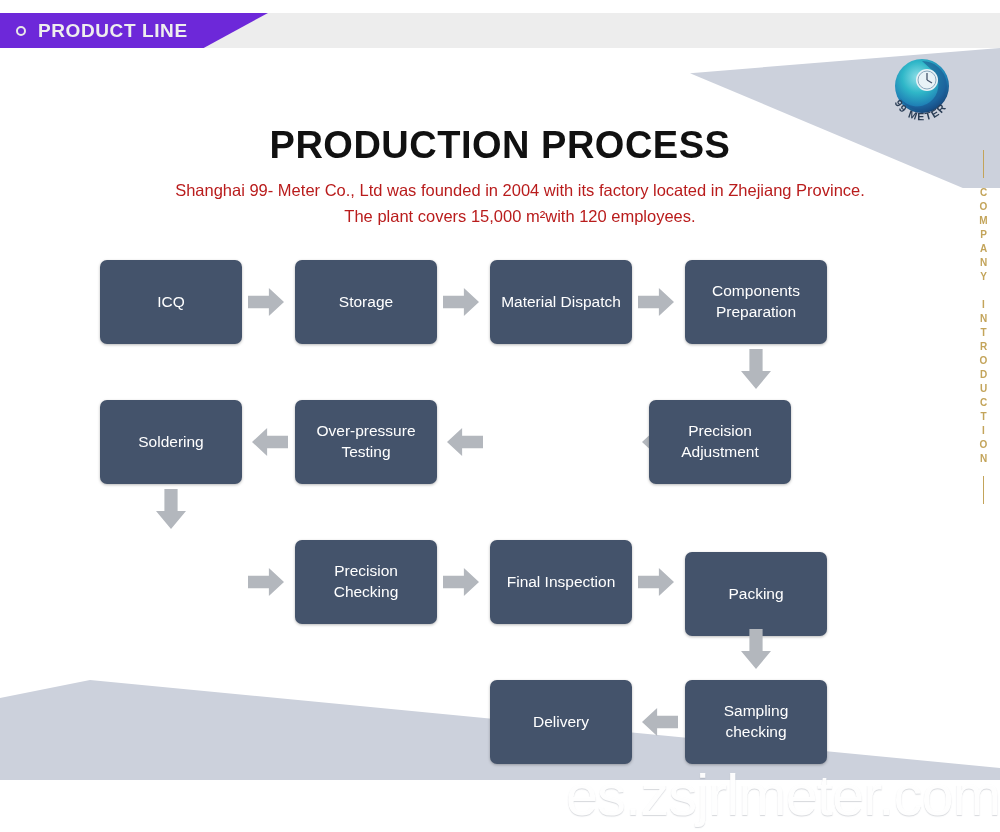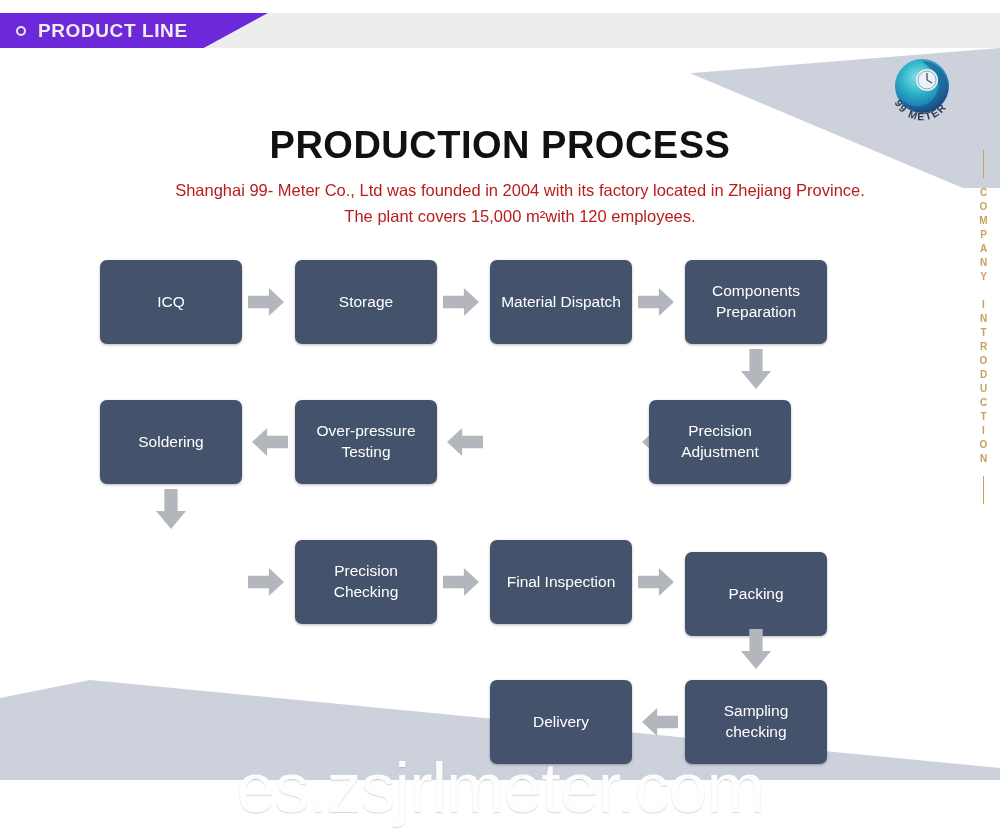--- a/index.html
+++ b/index.html
@@ -92,22 +92,22 @@
   }
   .arrow-right { clip-path: polygon(0 28%, 58% 28%, 58% 0, 100% 50%, 58% 100%, 58% 72%, 0 72%); }
   .arrow-left  { clip-path: polygon(100% 28%, 42% 28%, 42% 0, 0 50%, 42% 100%, 42% 72%, 100% 72%); }
   .arrow-v {
     width:30px; height:40px; background:#b3b7bd;
     clip-path: polygon(28% 0, 72% 0, 72% 55%, 100% 55%, 50% 100%, 0 55%, 28% 55%);
   }
 
   
   .watermark {
-    position:absolute; left:0; bottom:4px; width:1000px; text-align:center;
-    font-size:70px; color:rgba(255,255,255,0.96);
+    position:absolute; left:0; bottom:4px; width:1000px; text-align:right;
+    font-size:58px; color:rgba(255,255,255,0.96);
     text-shadow:0 1px 1px rgba(120,125,140,0.30);
     letter-spacing:-1px; z-index:6; white-space:nowrap;
   }
 </style>
 </head>
 <body>
 
 <div class="bg-wedge-tr"></div>
 <div class="bg-wedge-bl"></div>
 

